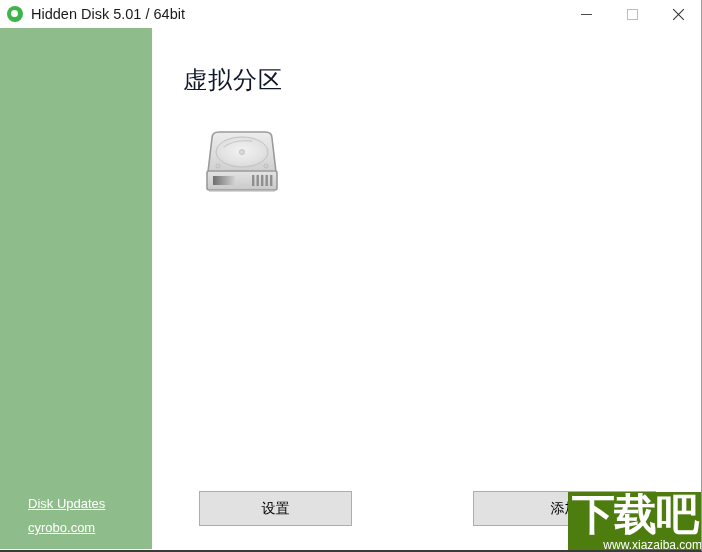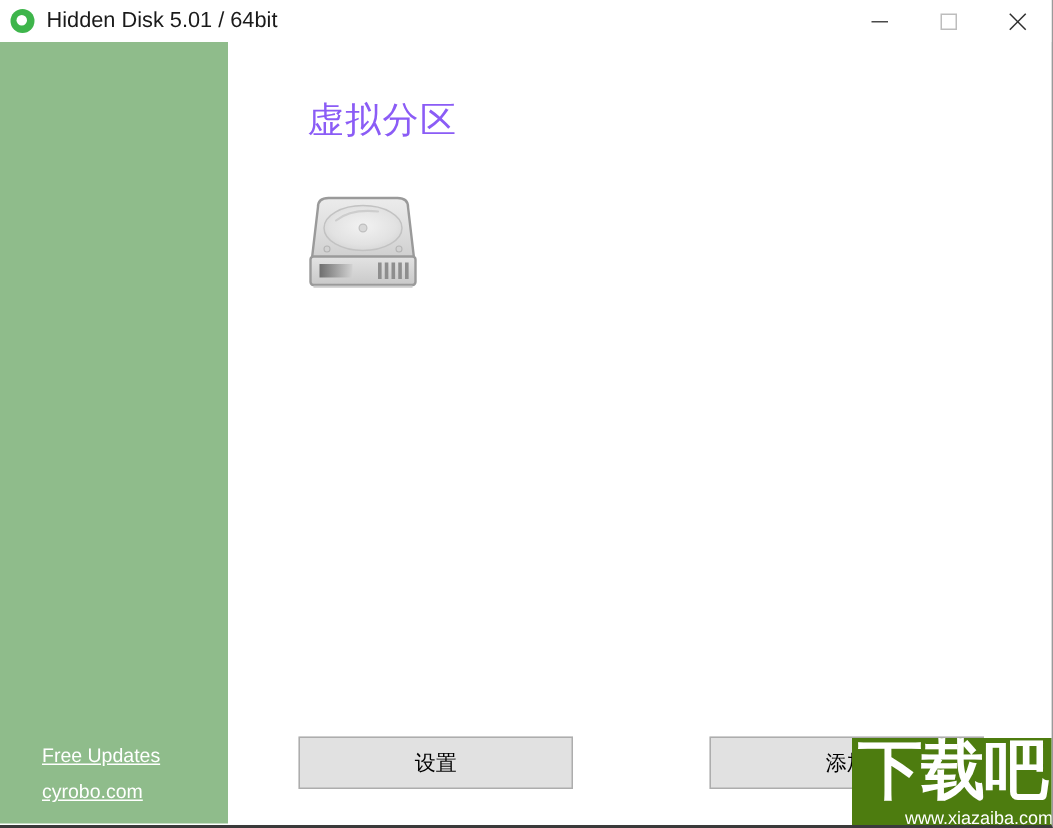--- a/index.html
+++ b/index.html
@@ -150,24 +150,24 @@
     position: absolute;
     left: 152px;
     top: 28px;
     right: 0;
     bottom: 0;
     background: #ffffff;
   }
 
   #page-title {
     position: absolute;
-    left: 53px;
+    left: 31px;
     top: 36px;
     font-size: 24px;
-    color: #8b5cf6;
+    color: #0f172a;
     letter-spacing: 1px;
     white-space: nowrap;
   }
 
   
   #disk-item {
     position: absolute;
     left: 30px;
     top: 100px;
     width: 160px;
@@ -199,21 +199,21 @@
     font-family: "Liberation Sans", "DejaVu Sans", sans-serif;
     cursor: default;
     display: flex;
     align-items: center;
     justify-content: center;
     padding: 0;
   }
   #btn-settings {
     left: 199px;
     top: 491px;
-    width: 183px;
+    width: 153px;
   }
   #btn-add {
     left: 473px;
     top: 491px;
     width: 183px;
   }
 
   
   #watermark {
     position: absolute;
@@ -265,21 +265,21 @@
   </button>
   <button class="win-btn" id="btn-maximize">
     <span class="glyph-max"></span>
   </button>
   <button class="win-btn" id="btn-close">
     <span class="glyph-close"></span>
   </button>
 
   <div id="sidebar">
     <div id="sidebar-links">
-      <span class="side-link">Free Updates</span>
+      <span class="side-link">Disk Updates</span>
       <span class="side-link">cyrobo.com</span>
     </div>
   </div>
 
   <div id="content">
 
     <div id="page-title">虚拟分区</div>
 
     <div id="disk-item">
       <div id="disk-icon-wrap">

